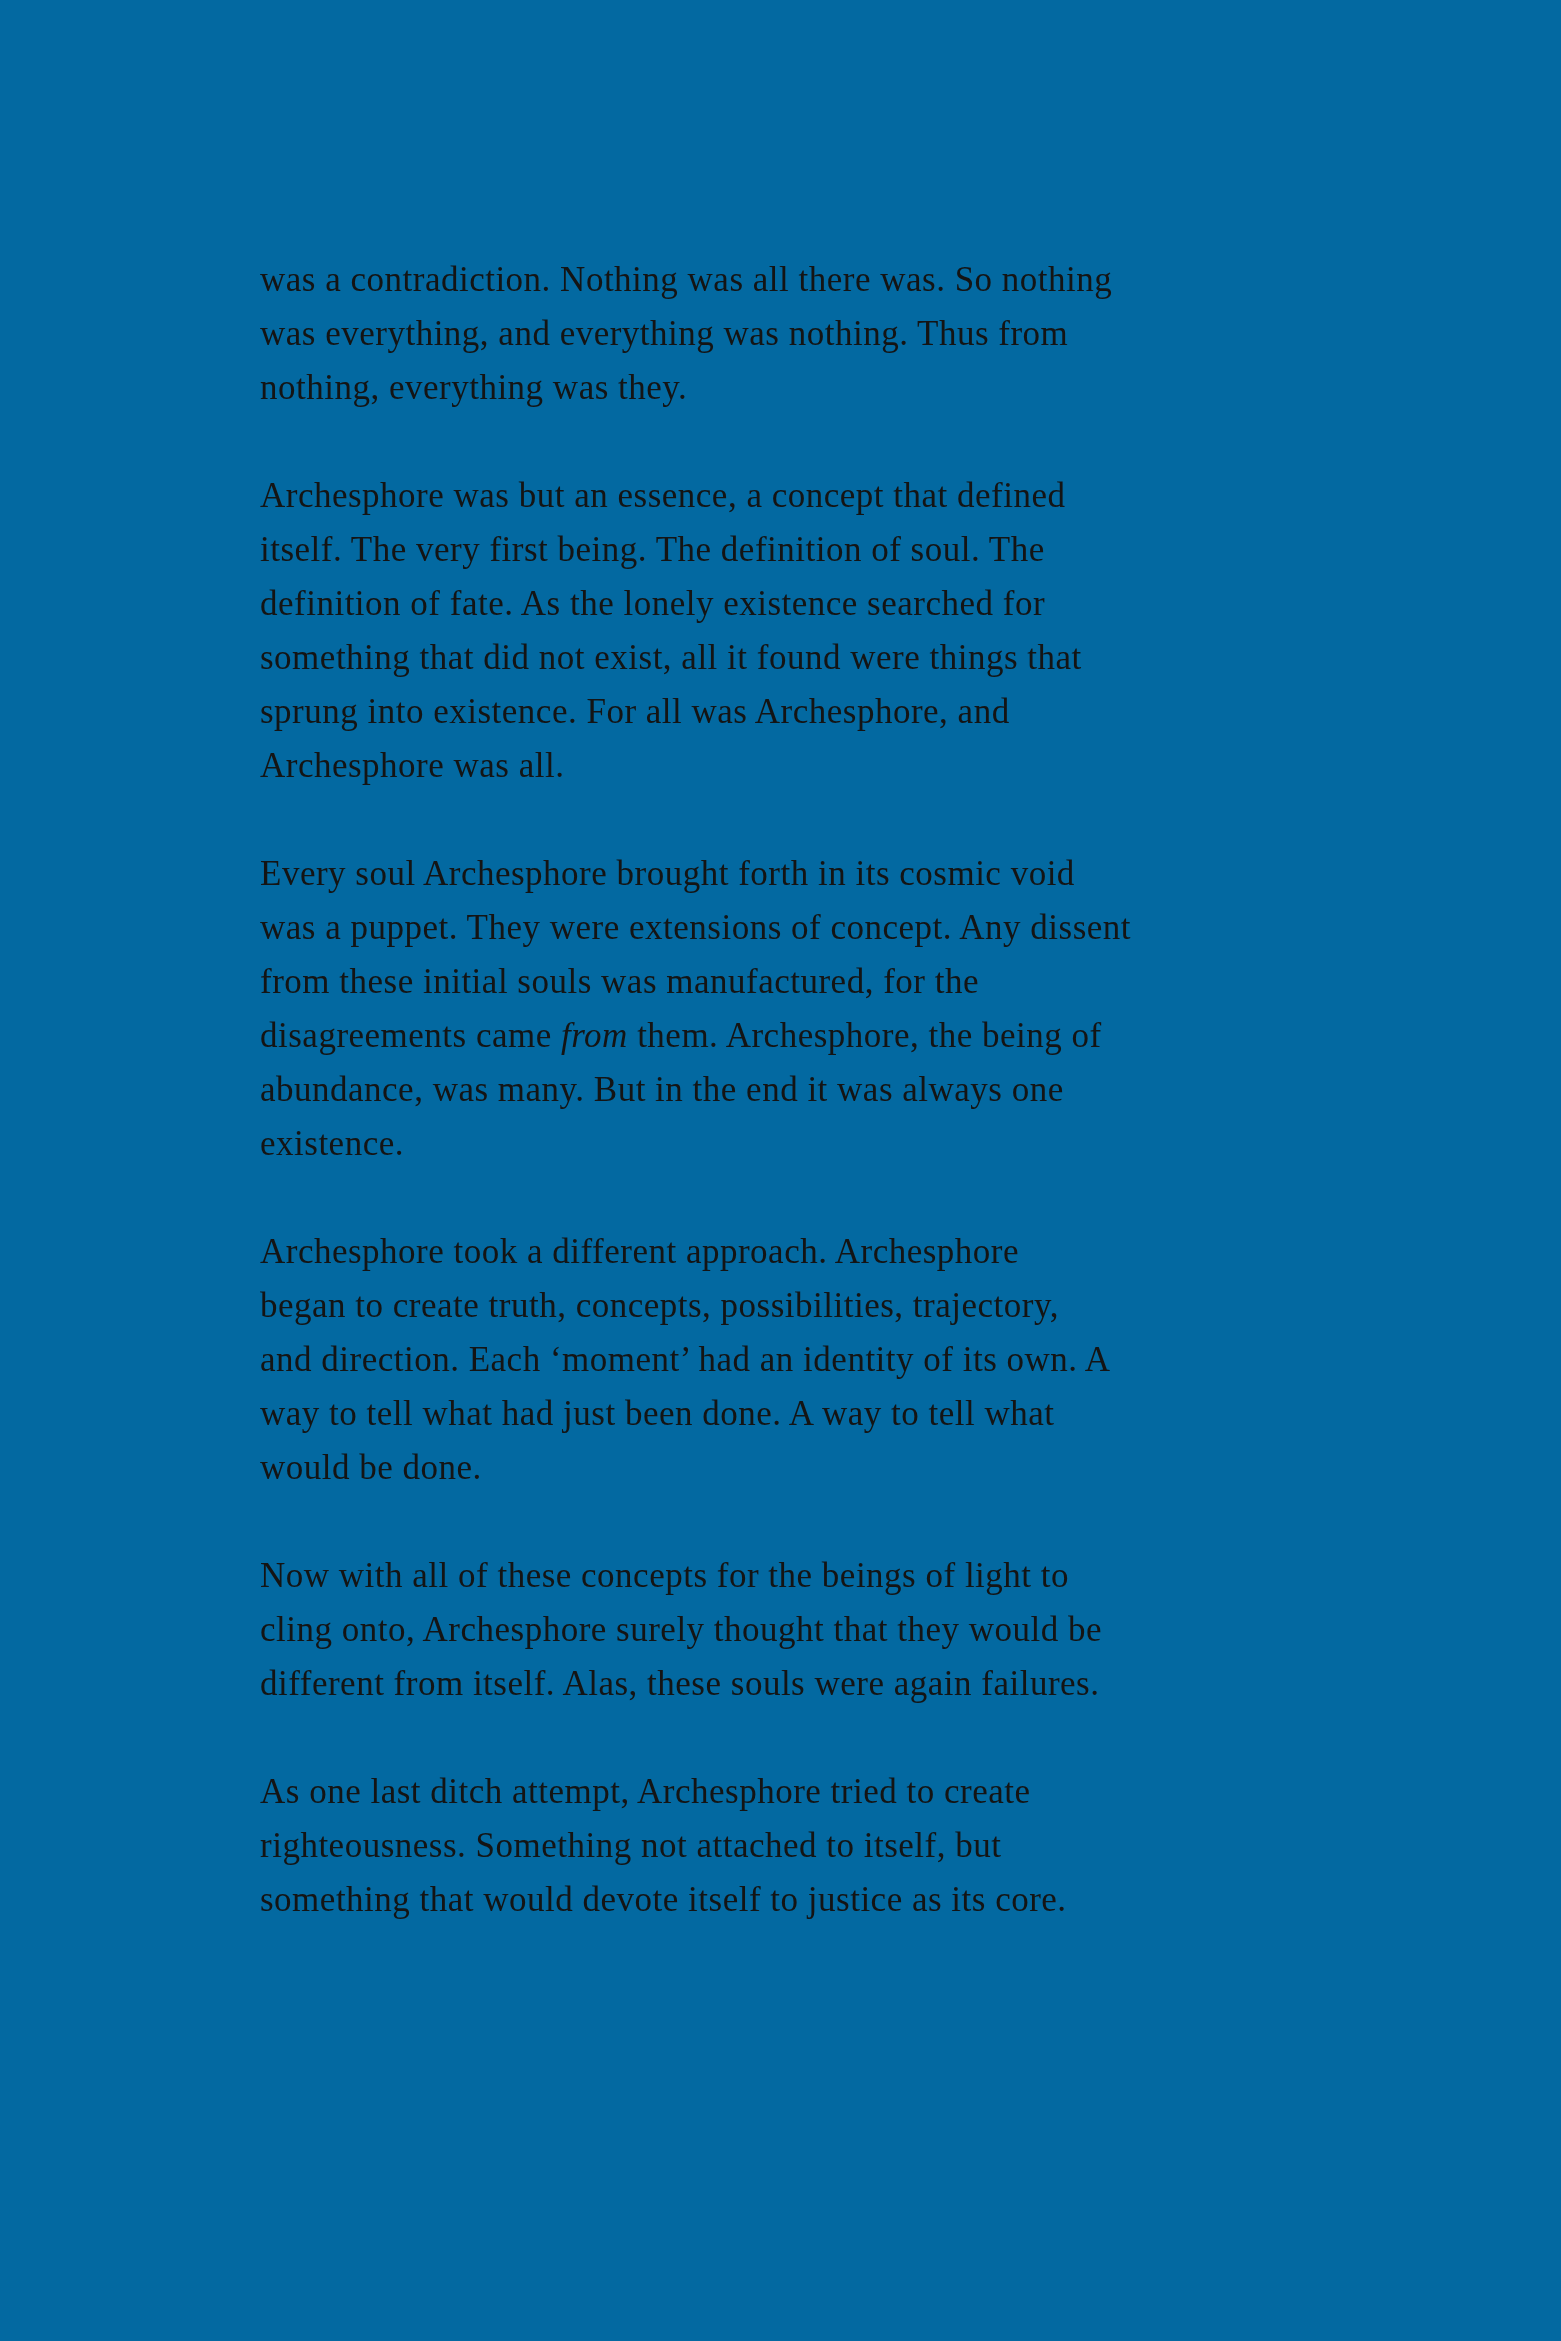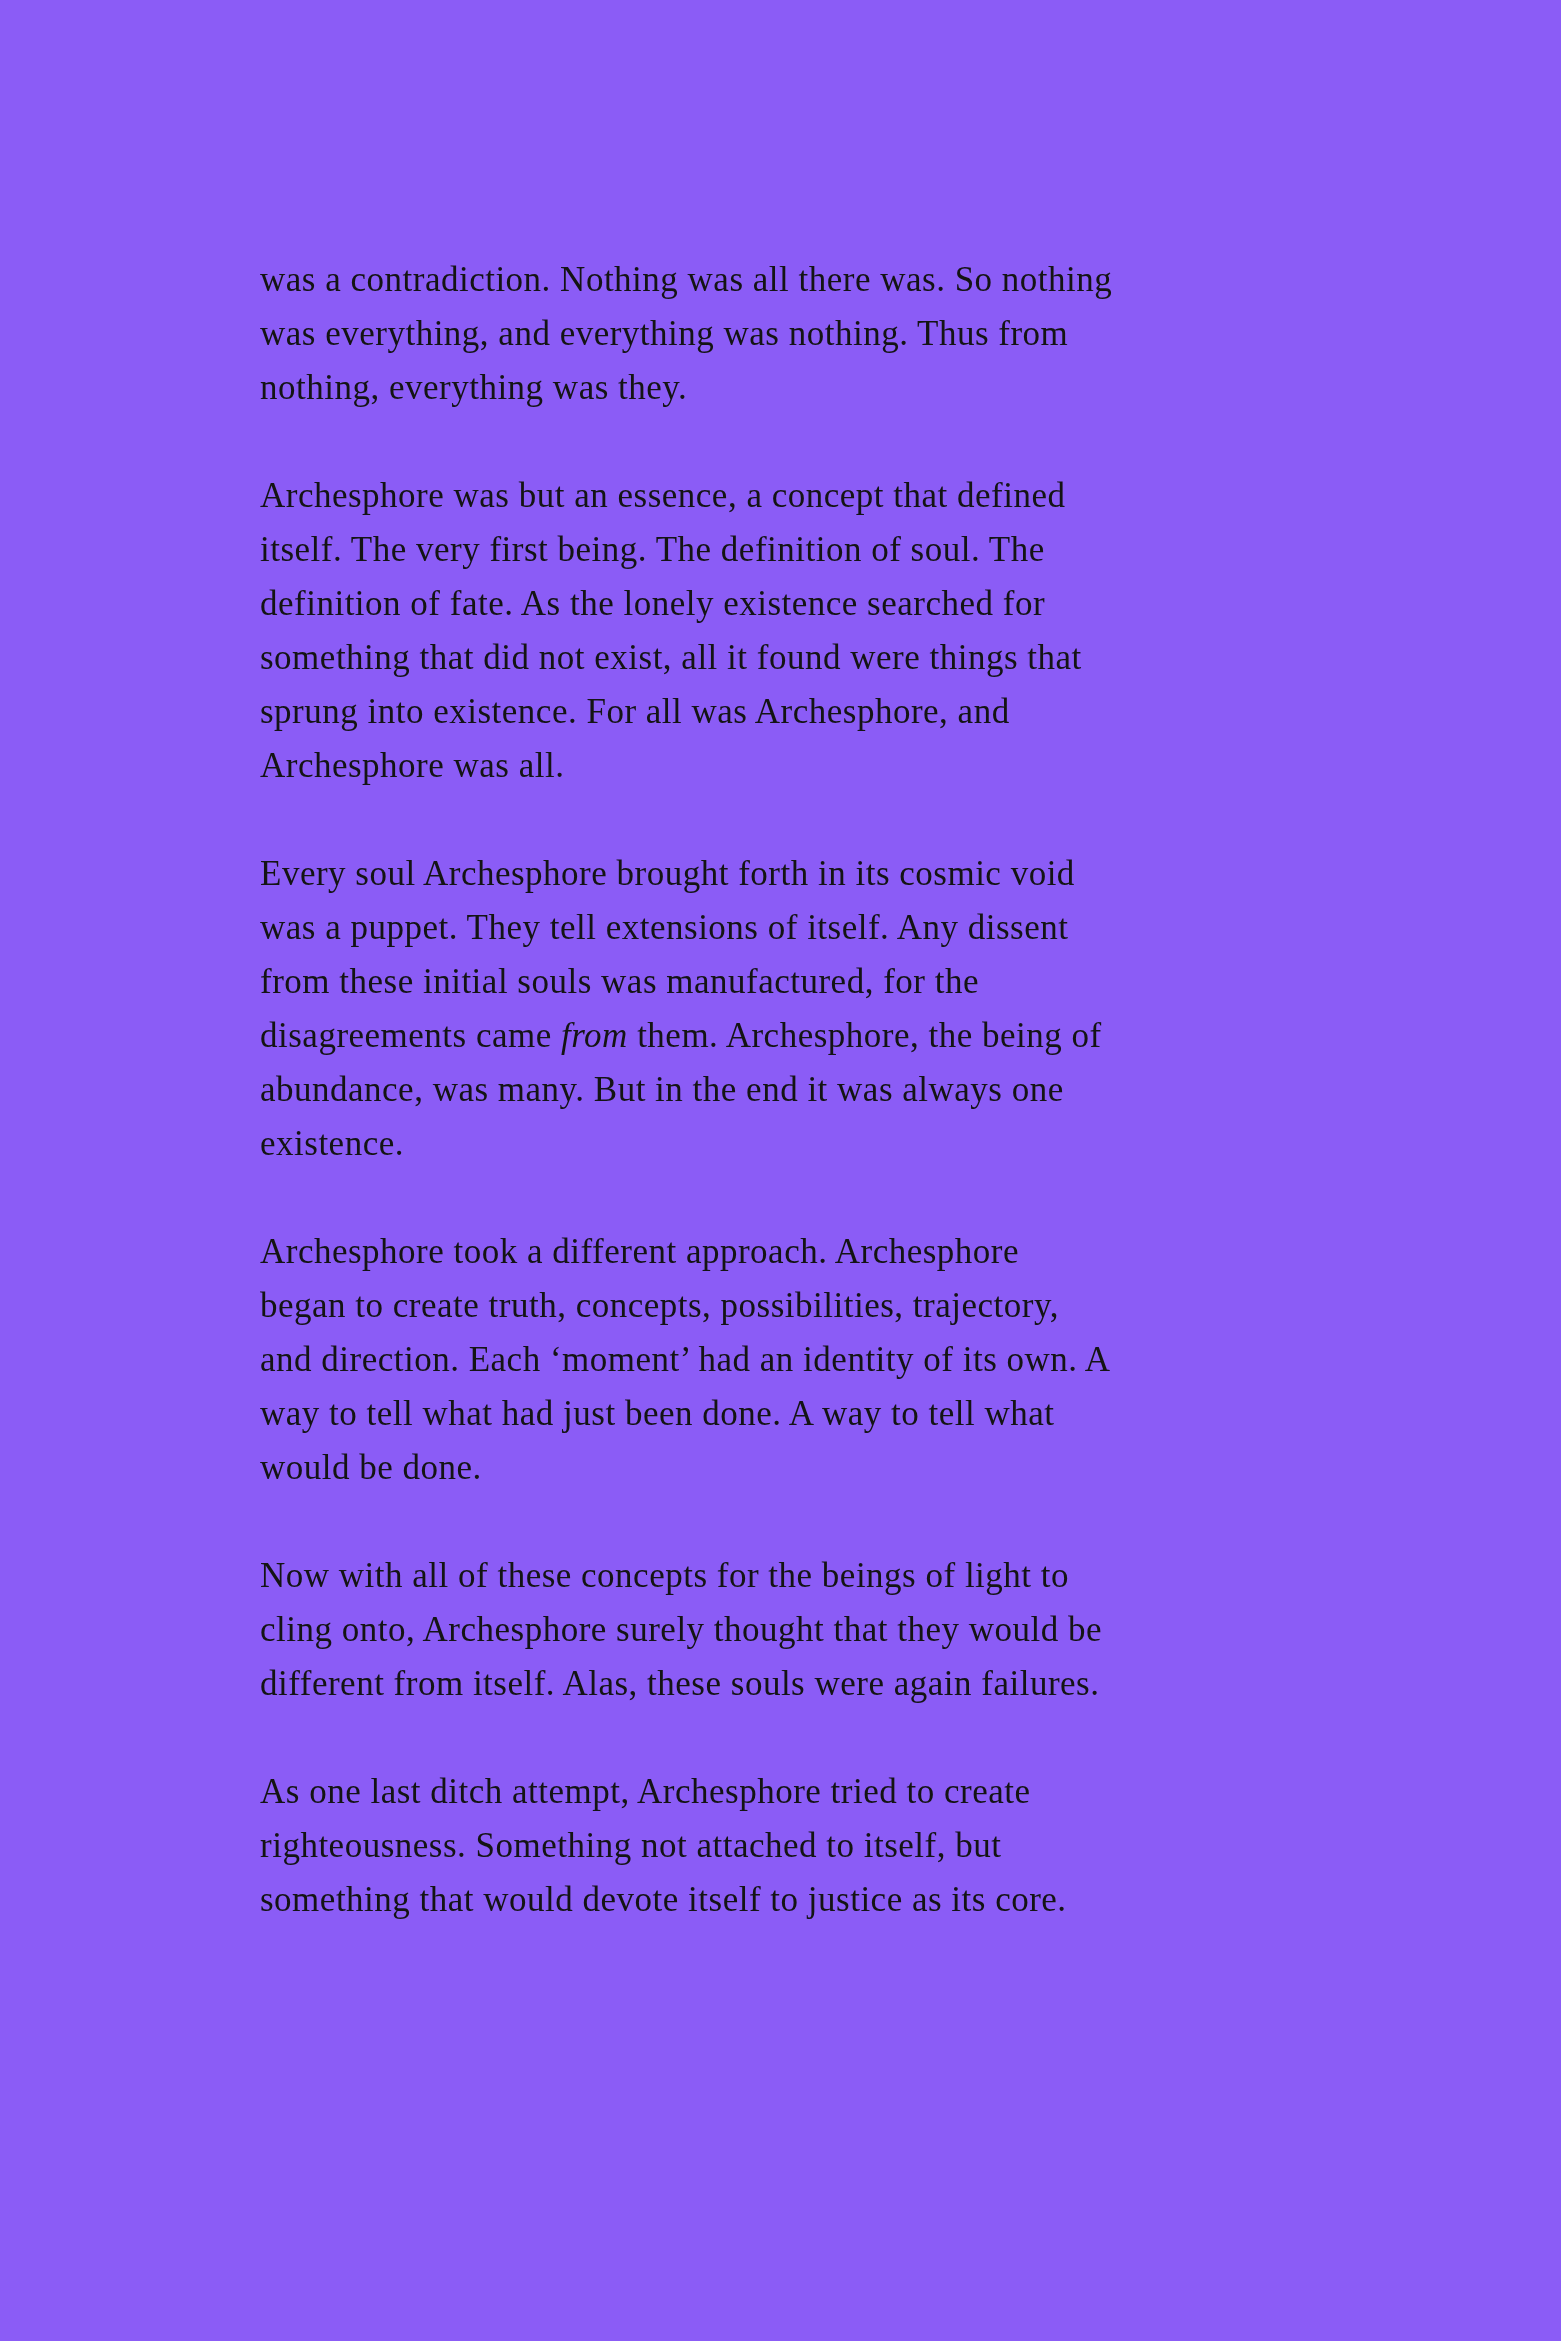--- a/index.html
+++ b/index.html
@@ -12,21 +12,21 @@
       height: 2342px;
       position: relative;
       overflow: hidden;
     }
     .page {
       position: absolute;
       left: 0;
       top: 0;
       width: 1561px;
       height: 2342px;
-      background: #8b5cf6;
+      background: #0369a1;
       text-decoration: underline;
     }
     .text-block {
       position: absolute;
       left: 260px;
       top: 253px;
       width: 1076px;
       font-family: "Liberation Serif", "DejaVu Serif", serif;
       font-size: 35px;
       line-height: 54px;
@@ -61,21 +61,21 @@
       <span class="line">Archesphore was but an essence, a concept that defined</span>
       <span class="line">itself. The very first being. The definition of soul. The</span>
       <span class="line">definition of fate. As the lonely existence searched for</span>
       <span class="line">something that did not exist, all it found were things that</span>
       <span class="line">sprung into existence. For all was Archesphore, and</span>
       <span class="line">Archesphore was all.</span>
     </p>
 
     <p class="paragraph">
       <span class="line">Every soul Archesphore brought forth in its cosmic void</span>
-      <span class="line">was a puppet. They tell extensions of itself. Any dissent</span>
+      <span class="line">was a puppet. They were extensions of concept. Any dissent</span>
       <span class="line">from these initial souls was manufactured, for the</span>
       <span class="line"><span>disagreements came </span><span class="em">from</span><span> them. Archesphore, the being of</span></span>
       <span class="line">abundance, was many. But in the end it was always one</span>
       <span class="line">existence.</span>
     </p>
 
     <p class="paragraph">
       <span class="line">Archesphore took a different approach. Archesphore</span>
       <span class="line">began to create truth, concepts, possibilities, trajectory,</span>
       <span class="line">and direction. Each ‘moment’ had an identity of its own. A</span>

